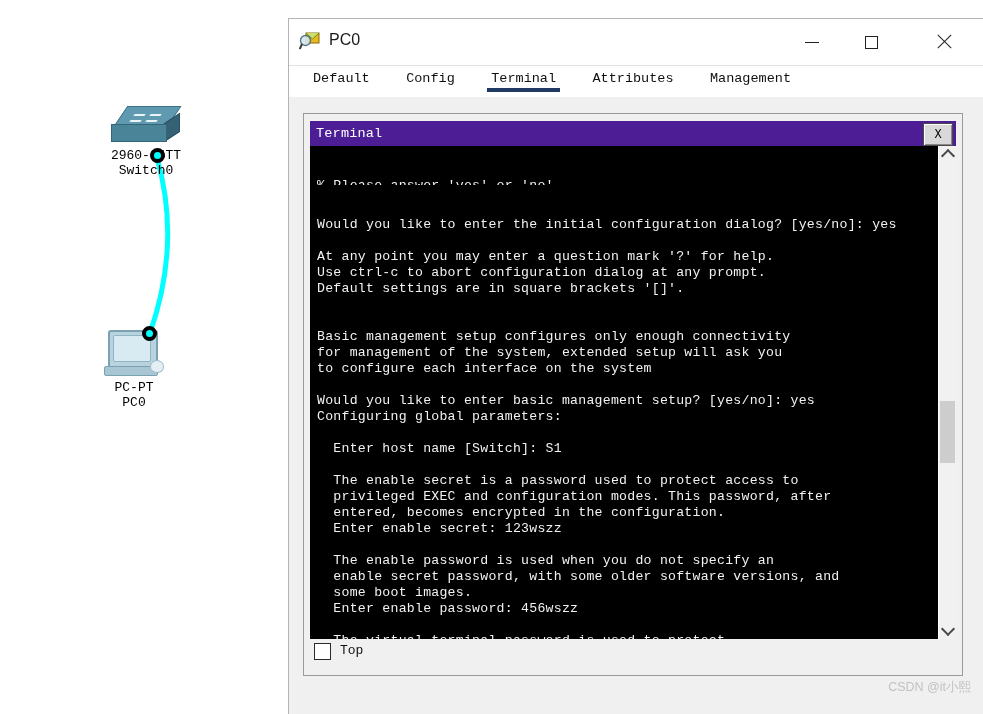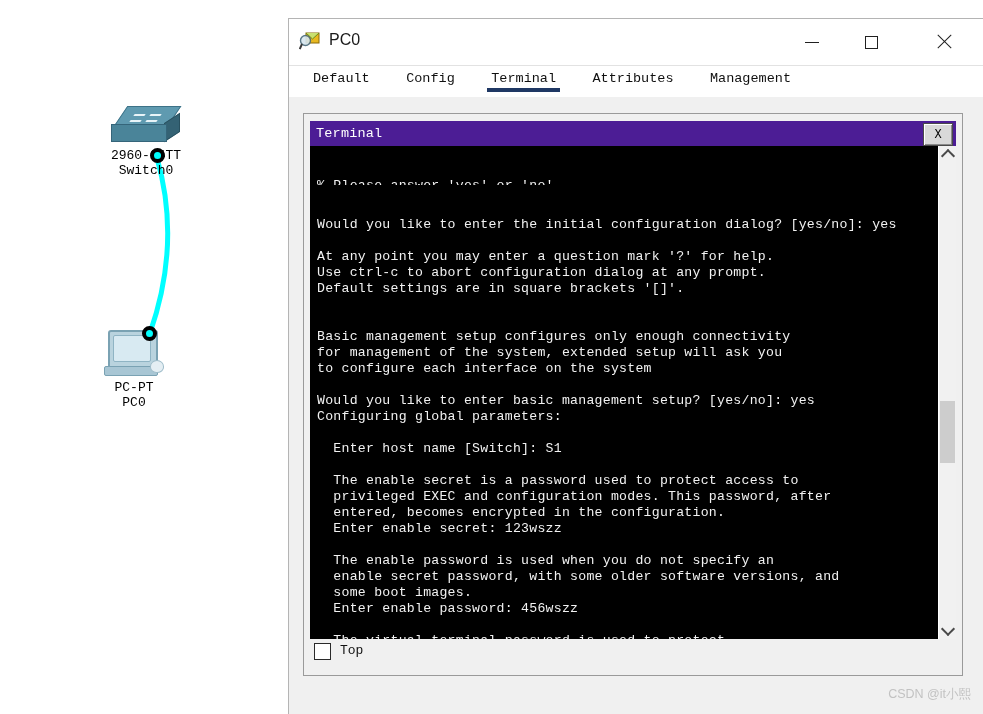--- a/index.html
+++ b/index.html
@@ -303,21 +303,21 @@
   #top-checkbox-label {
     margin-left: 9px;
     font-family: "Liberation Mono", "DejaVu Sans Mono", monospace;
     font-size: 13px;
     color: #111111;
   }
 
   #watermark {
     position: absolute;
     right: 12px;
-    bottom: 11px;
+    bottom: 18px;
     font-size: 12.5px;
     color: #c2c2c2;
     font-family: "Liberation Sans", sans-serif;
     user-select: none;
   }
 </style>
 </head>
 <body>
 
 <div id="root">

